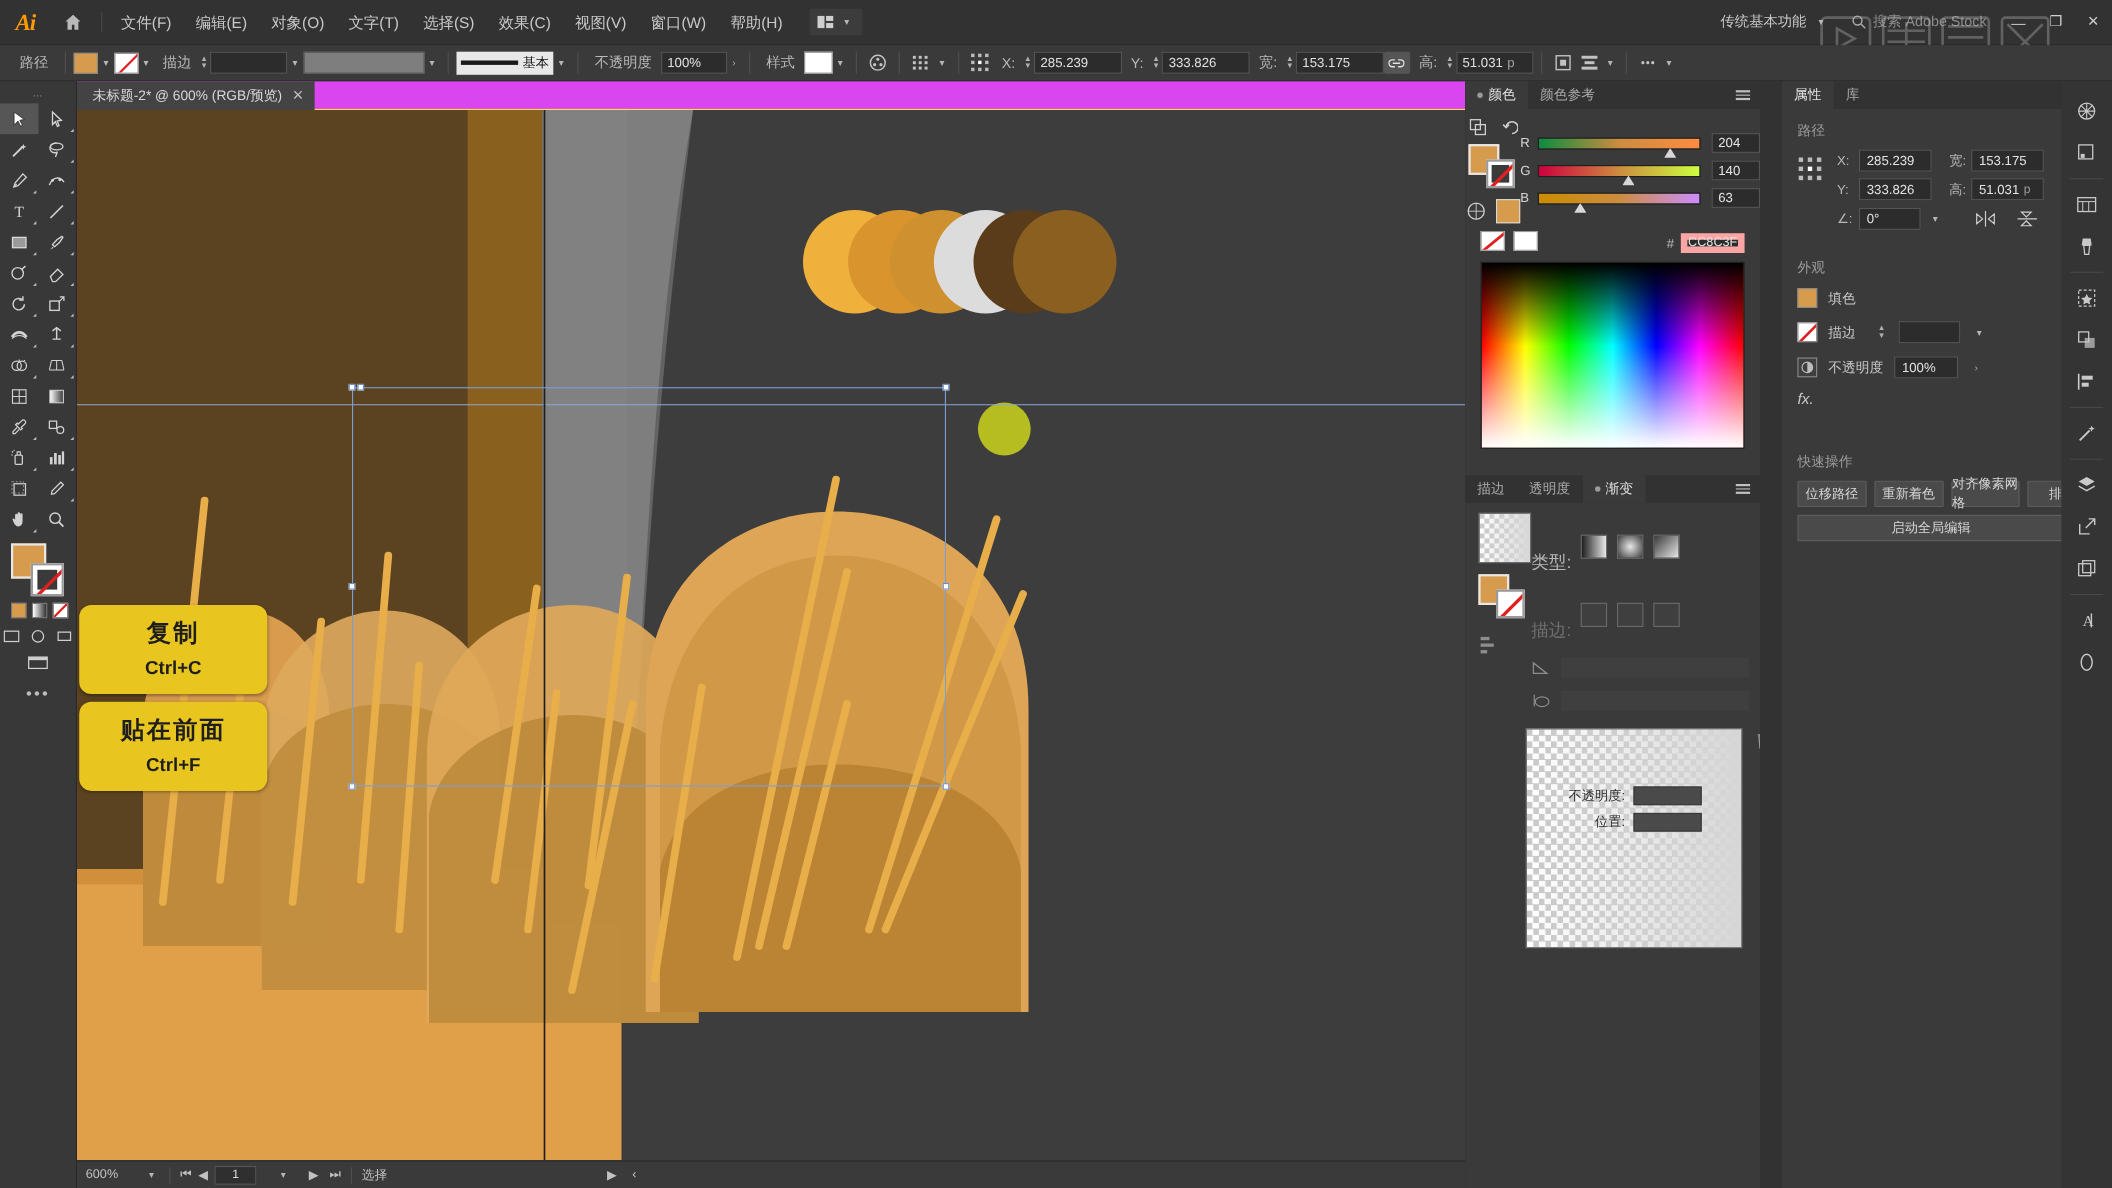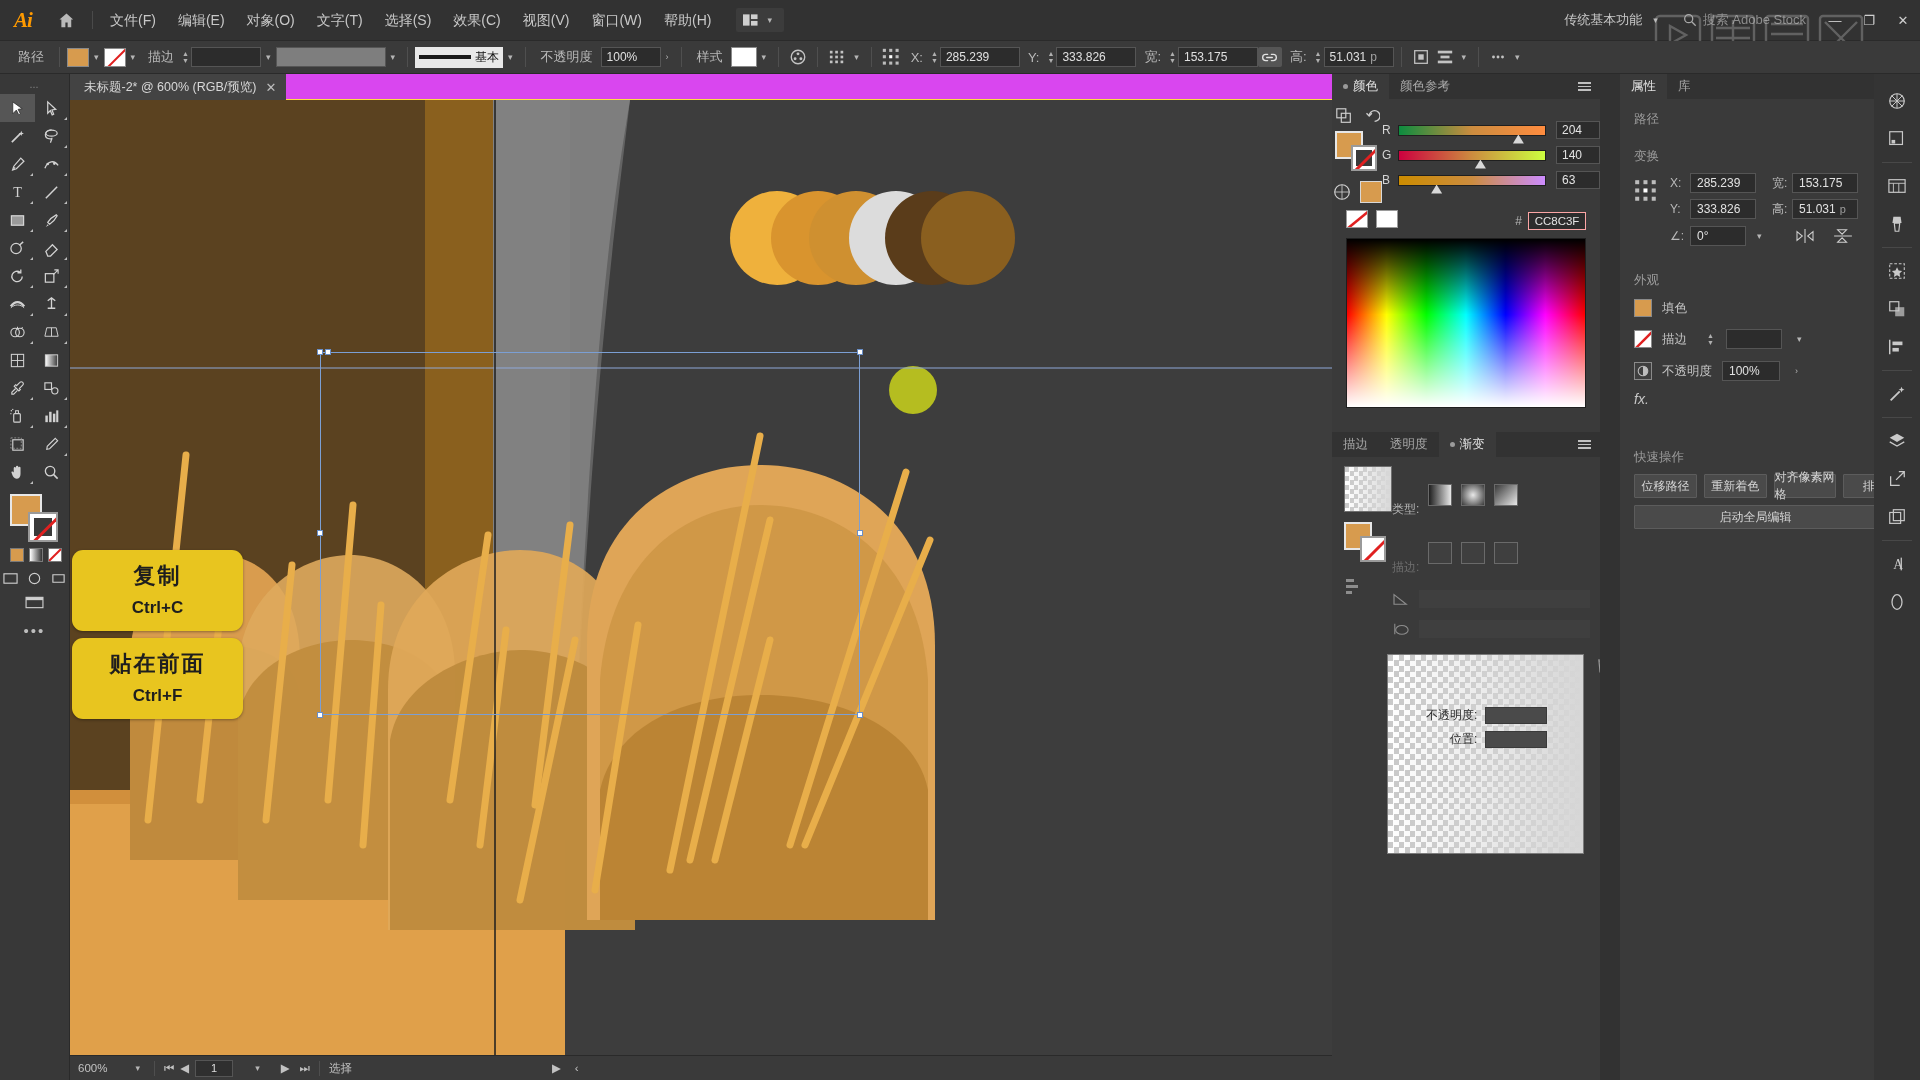--- a/index.html
+++ b/index.html
@@ -183,31 +183,31 @@
     font-size:12px; display:flex; align-items:center; padding-left:5px; margin-left:10px;
   }
   .spectrum {
     margin:8px 14px 0 14px; height:170px; border:1px solid #1f1f1f;
     background:
       linear-gradient(to bottom, rgba(255,255,255,0) 0%, rgba(255,255,255,0) 45%, #ffffff 100%),
       linear-gradient(to bottom, #000000 0%, rgba(0,0,0,0) 45%),
       linear-gradient(to right, #ff0000, #ffff00, #00ff00, #00ffff, #0000ff, #ff00ff, #ff0000);
   }
   .hexrow { display:flex; align-items:center; justify-content:flex-end; padding:5px 14px 0 0; gap:6px;}
-  .hexfield { width:58px; height:18px; background:#2c2c2c;border:1px solid #fca5a5;color:#e3e3e3;font-size:11.5px;display:flex;align-items:center;justify-content:center;}
+  .hexfield { width:58px; height:18px; background:#2c2c2c;border:6px solid #fca5a5;color:#e3e3e3;font-size:11.5px;display:flex;align-items:center;justify-content:center;}
 
   .grad-panel { padding:9px 0; }
   .grad-preview {
     width:48px; height:46px; border:1px solid #6f6f6f; margin-left:12px;
     background:
       linear-gradient(to right, rgba(255,255,255,0), #d8d8d8),
       repeating-conic-gradient(#ffffff 0% 25%, #c9c9c9 0% 50%) 0 0/9px 9px;
   }
   .type-btn { width:24px;height:22px;border:1px solid #6a6a6a; }
-  .grad-lbl { color:#b5b5b5; font-size:12px;margin-top:29px; }
+  .grad-lbl { color:#b5b5b5; font-size:16px;margin-top:29px; }
   .grad-lbl.dim { color:#6f6f6f; }
   .gslider-wrap { margin:16px 16px 0 16px; position:relative;padding-left:39px; }
   .gslider {
     height:200px; border:1px solid #7b7b7b; position:relative;
     background:
       linear-gradient(to right, rgba(216,216,216,0) 0%, #d6d6d6 100%),
       repeating-conic-gradient(#ffffff 0% 25%, #c9c9c9 0% 50%) 0 0/11px 11px;
   }
   .gs-field { width:62px;height:17px;background:#4a4a4a;border:1px solid #3a3a3a; }
   .gs-lbl { color:#2d2d2d; font-size:12px; }
@@ -994,21 +994,20 @@
       <div class="panel-tabs">
         <div class="ptab active">
           <span>属性</span>
         </div>
         <div class="ptab">
           <span>库</span>
         </div>
       </div>
 
       <div class="pr-sec">路径</div>
-      <div class="pr-sec" style="padding-top:16px;">变换</div>
 
       <div style="display:flex; align-items:flex-start; padding:4px 14px 0 14px; gap:10px;">
         <svg width="26" height="26" viewBox="0 0 22 22" style="margin-top:6px;">
           <g fill="#bcbcbc">
               <rect x="1" y="1" width="3.4" height="3.4"></rect>
               <rect x="8" y="1" width="3.4" height="3.4"></rect>
               <rect x="15" y="1" width="3.4" height="3.4"></rect>
               <rect x="1" y="8" width="3.4" height="3.4"></rect>
               <rect x="8" y="8" width="3.4" height="3.4" fill="#fff"></rect>
               <rect x="15" y="8" width="3.4" height="3.4"></rect>

